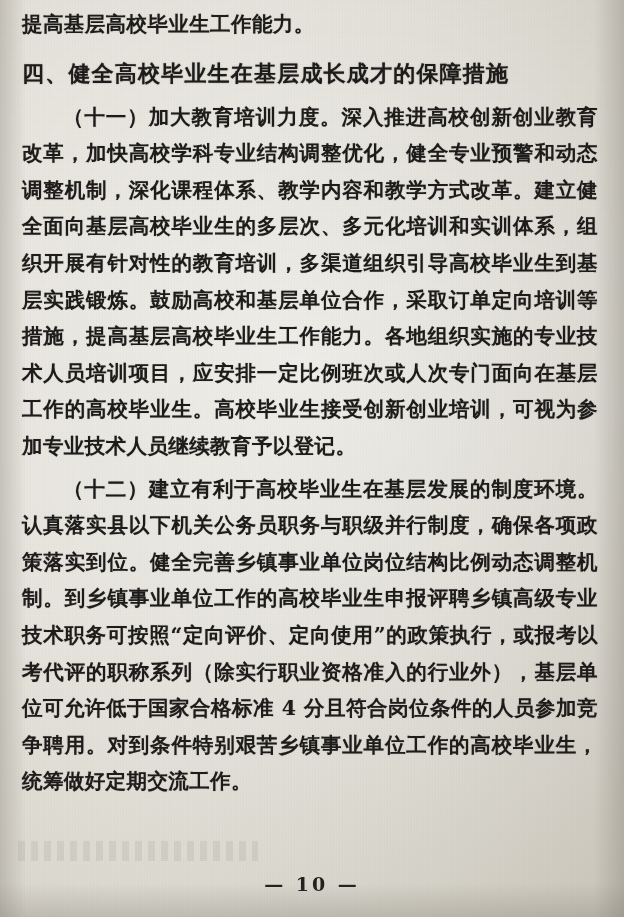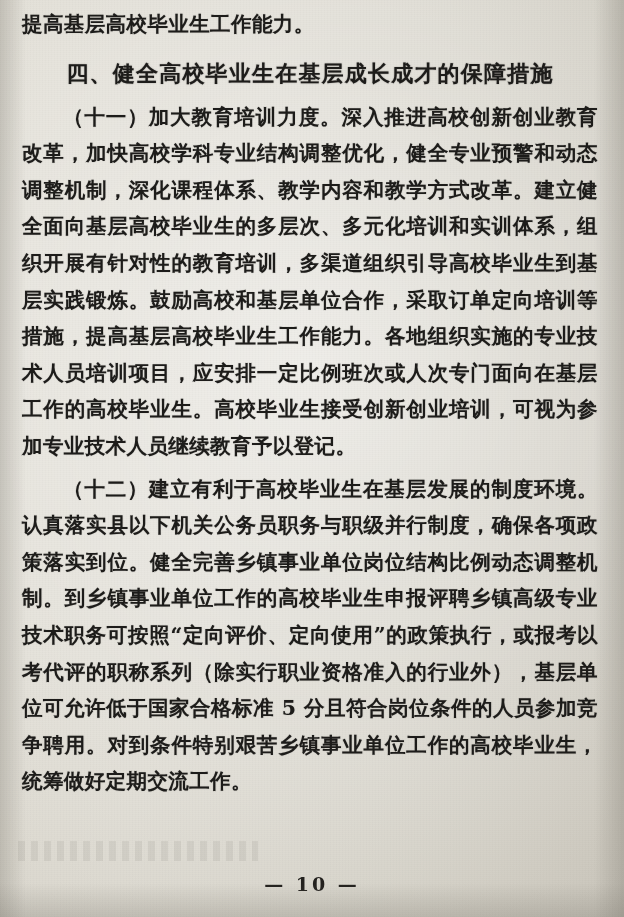--- a/index.html
+++ b/index.html
@@ -72,21 +72,21 @@
     text-shadow: 0 0 1px rgba(30,28,25,0.35);
   }
   .indent {
     text-indent: 2em;
   }
 
   .section-title {
     font-size: 22px;
     line-height: 40px;
     font-weight: 800;
-    text-align: center;
+    text-align: left;
     margin: 10px 0 6px 0;
     letter-spacing: 1.2px;
     text-shadow: 0 0 1.2px rgba(20,18,16,0.5);
   }
 
   .spacer-sm { height: 6px; }
 
   .footer {
     position: absolute;
     left: 0;
@@ -119,21 +119,21 @@
 <div class="content">
 
   <p class="para">提高基层高校毕业生工作能力。</p>
 
   <h2 class="section-title">四、健全高校毕业生在基层成长成才的保障措施</h2>
 
   <p class="para indent">（十一）加大教育培训力度。深入推进高校创新创业教育改革，加快高校学科专业结构调整优化，健全专业预警和动态调整机制，深化课程体系、教学内容和教学方式改革。建立健全面向基层高校毕业生的多层次、多元化培训和实训体系，组织开展有针对性的教育培训，多渠道组织引导高校毕业生到基层实践锻炼。鼓励高校和基层单位合作，采取订单定向培训等措施，提高基层高校毕业生工作能力。各地组织实施的专业技术人员培训项目，应安排一定比例班次或人次专门面向在基层工作的高校毕业生。高校毕业生接受创新创业培训，可视为参加专业技术人员继续教育予以登记。</p>
 
   <div class="spacer-sm"></div>
 
-  <p class="para indent">（十二）建立有利于高校毕业生在基层发展的制度环境。认真落实县以下机关公务员职务与职级并行制度，确保各项政策落实到位。健全完善乡镇事业单位岗位结构比例动态调整机制。到乡镇事业单位工作的高校毕业生申报评聘乡镇高级专业技术职务可按照“定向评价、定向使用”的政策执行，或报考以考代评的职称系列（除实行职业资格准入的行业外），基层单位可允许低于国家合格标准 5 分且符合岗位条件的人员参加竞争聘用。对到条件特别艰苦乡镇事业单位工作的高校毕业生，统筹做好定期交流工作。</p>
+  <p class="para indent">（十二）建立有利于高校毕业生在基层发展的制度环境。认真落实县以下机关公务员职务与职级并行制度，确保各项政策落实到位。健全完善乡镇事业单位岗位结构比例动态调整机制。到乡镇事业单位工作的高校毕业生申报评聘乡镇高级专业技术职务可按照“定向评价、定向使用”的政策执行，或报考以考代评的职称系列（除实行职业资格准入的行业外），基层单位可允许低于国家合格标准 4 分且符合岗位条件的人员参加竞争聘用。对到条件特别艰苦乡镇事业单位工作的高校毕业生，统筹做好定期交流工作。</p>
 
 </div>
 
 <div class="bleed"></div>
 
 <div class="footer">— 10 —</div>
 
 <div class="grain"></div>
 <div class="edge-shadow-left"></div>
 <div class="edge-shadow-right"></div>

